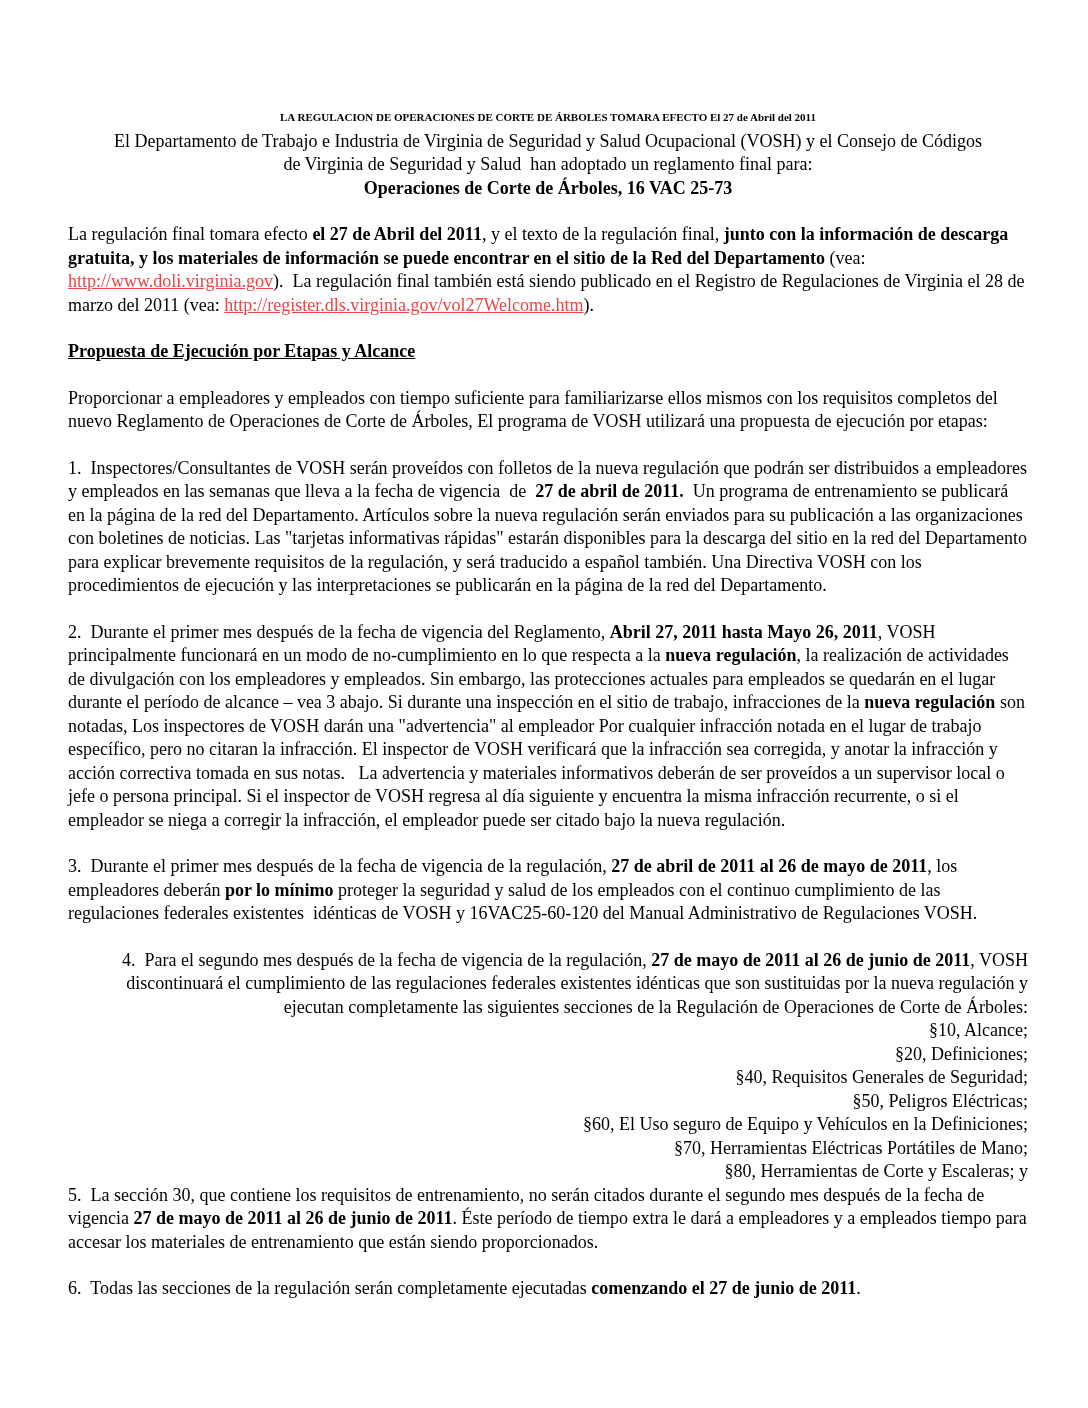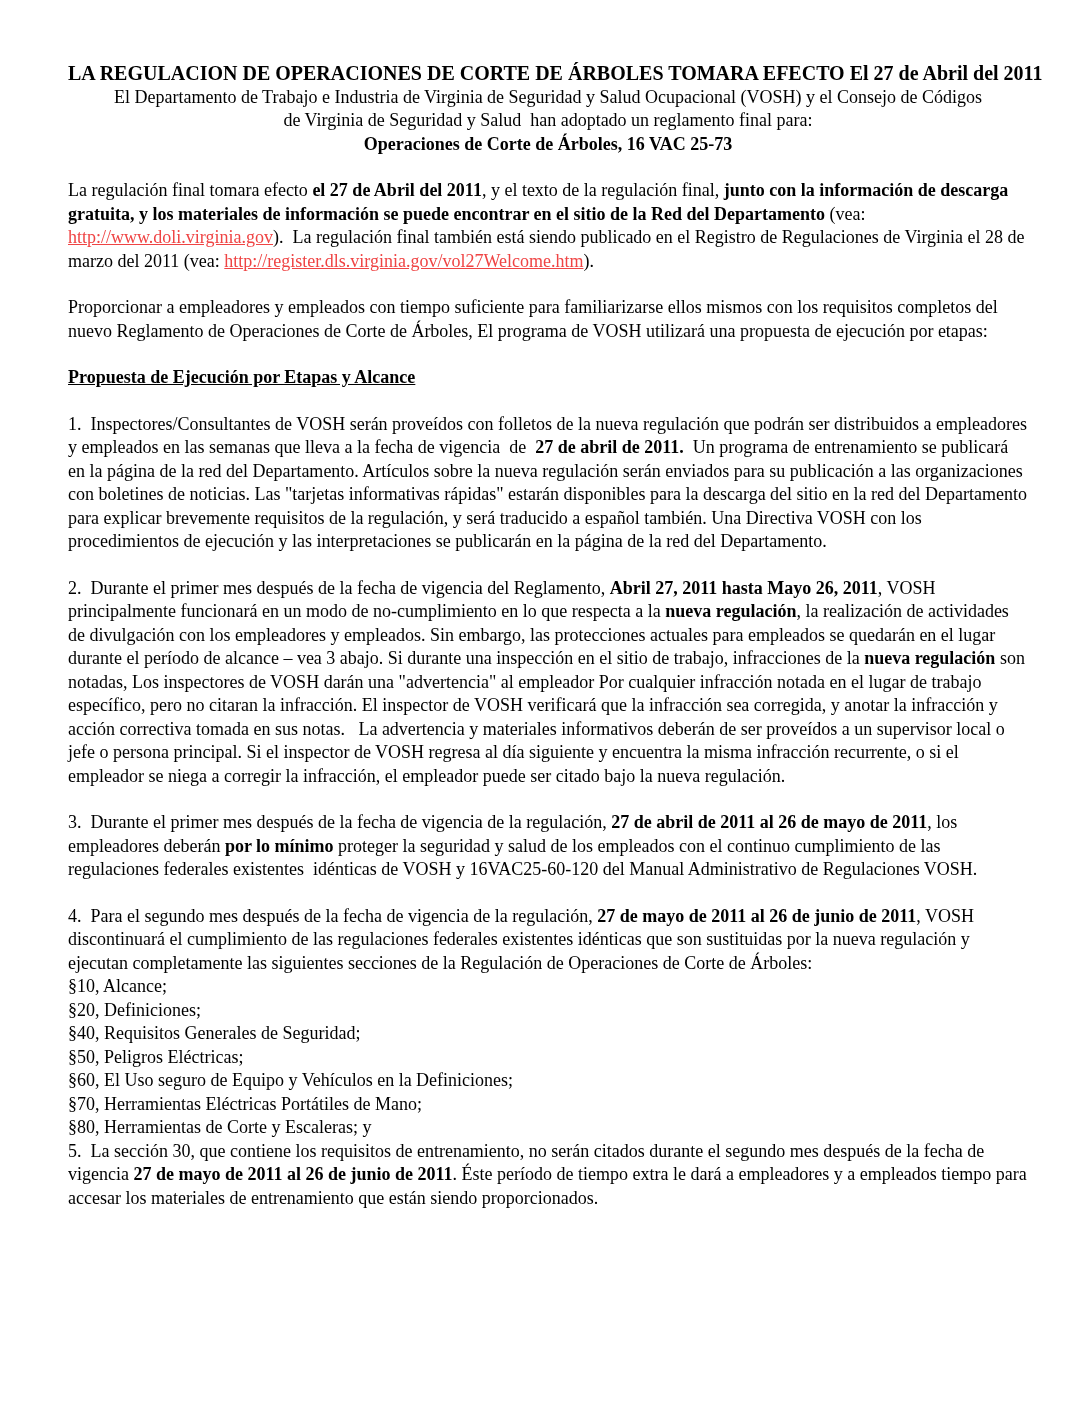--- a/index.html
+++ b/index.html
@@ -17,51 +17,52 @@
     overflow: hidden;
     font-family: "Liberation Serif", "DejaVu Serif", serif;
     font-size: 18px;
     line-height: 23.5px;
     color: #000000;
   }
   .block {
     margin: 0 0 23px 0;
     white-space: pre-wrap;
   }
-  .block.tight { margin: 0; }
+  .block.tight { margin: 0; text-align: right; }
   .block.center { text-align: center; }
   .block.nowrap { white-space: pre; }
-  .block.title-size { font-size: 20px; }
+  .block.title-size { font-size: 11px; margin-top: 44px; }
   span.b, a.b { font-weight: bold; }
   span.i, a.i { }
   span.u, a.u { text-decoration: underline; }
   a.link {
     color: #ef4444;
     text-decoration: underline;
     cursor: pointer;
   }
 </style>
 </head>
 <body>
 
 <div class="page">
   <div>
       <div class="block center tight nowrap title-size"><span class="b">LA REGULACION DE OPERACIONES DE CORTE DE ÁRBOLES TOMARA EFECTO El 27 de Abril del 2011</span></div>
       <div class="block center tight nowrap"><span>El Departamento de Trabajo e Industria de Virginia de Seguridad y Salud Ocupacional (VOSH) y el Consejo de Códigos</span></div>
       <div class="block center tight nowrap"><span>de Virginia de Seguridad y Salud  han adoptado un reglamento final para:</span></div>
       <div class="block center"><span class="b i">Operaciones de Corte de Árboles, 16 VAC 25-73</span></div>
       <div class="block"><span>La regulación final tomara efecto </span><span class="b">el 27 de Abril del 2011</span><span>, y el texto de la regulación final, </span><span class="b">junto con la información de descarga gratuita, y los materiales de información se puede encontrar en el sitio de la Red del Departamento</span><span> (vea: </span><a class="link">http://www.doli.virginia.gov</a><span>).  La regulación final también está siendo publicado en el Registro de Regulaciones de Virginia el 28 de marzo del 2011 (vea: </span><a class="link">http://register.dls.virginia.gov/vol27Welcome.htm</a><span>).</span></div>
+      <div class="block"><span class="b u">Propuesta de Ejecución por Etapas y Alcance</span></div>
       <div class="block"><span>Proporcionar a empleadores y empleados con tiempo suficiente para familiarizarse ellos mismos con los requisitos completos del nuevo Reglamento de Operaciones de Corte de Árboles, El programa de VOSH utilizará una propuesta de ejecución por etapas:</span></div>
-      <div class="block"><span class="b u">Propuesta de Ejecución por Etapas y Alcance</span></div>
       <div class="block"><span>1.  Inspectores/Consultantes de VOSH serán proveídos con folletos de la nueva regulación que podrán ser distribuidos a empleadores y empleados en las semanas que lleva a la fecha de vigencia  de  </span><span class="b">27 de abril de 2011.</span><span>  Un programa de entrenamiento se publicará en la página de la red del Departamento. Artículos sobre la nueva regulación serán enviados para su publicación a las organizaciones con boletines de noticias. Las "tarjetas informativas rápidas" estarán disponibles para la descarga del sitio en la red del Departamento para explicar brevemente requisitos de la regulación, y será traducido a español también. Una Directiva VOSH con los procedimientos de ejecución y las interpretaciones se publicarán en la página de la red del Departamento.</span></div>
       <div class="block"><span>2.  Durante el primer mes después de la fecha de vigencia del Reglamento, </span><span class="b">Abril 27, 2011 hasta Mayo 26, 2011</span><span>, VOSH principalmente funcionará en un modo de no-cumplimiento en lo que respecta a la </span><span class="b">nueva regulación</span><span>, la realización de actividades de divulgación con los empleadores y empleados. Sin embargo, las protecciones actuales para empleados se quedarán en el lugar durante el período de alcance – vea 3 abajo. Si durante una inspección en el sitio de trabajo, infracciones de la </span><span class="b">nueva regulación</span><span> son notadas, Los inspectores de VOSH darán una "advertencia" al empleador Por cualquier infracción notada en el lugar de trabajo específico, pero no citaran la infracción. El inspector de VOSH verificará que la infracción sea corregida, y anotar la infracción y acción correctiva tomada en sus notas.   La advertencia y materiales informativos deberán de ser proveídos a un supervisor local o jefe o persona principal. Si el inspector de VOSH regresa al día siguiente y encuentra la misma infracción recurrente, o si el empleador se niega a corregir la infracción, el empleador puede ser citado bajo la nueva regulación.</span></div>
       <div class="block"><span>3.  Durante el primer mes después de la fecha de vigencia de la regulación, </span><span class="b">27 de abril de 2011 al 26 de mayo de 2011</span><span>, los empleadores deberán </span><span class="b">por lo mínimo</span><span> proteger la seguridad y salud de los empleados con el continuo cumplimiento de las regulaciones federales existentes  idénticas de VOSH y 16VAC25-60-120 del Manual Administrativo de Regulaciones VOSH.</span></div>
       <div class="block tight"><span>4.  Para el segundo mes después de la fecha de vigencia de la regulación, </span><span class="b">27 de mayo de 2011 al 26 de junio de 2011</span><span>, VOSH discontinuará el cumplimiento de las regulaciones federales existentes idénticas que son sustituidas por la nueva regulación y ejecutan completamente las siguientes secciones de la Regulación de Operaciones de Corte de Árboles:</span></div>
       <div class="block tight"><span>§10, Alcance;</span></div>
       <div class="block tight"><span>§20, Definiciones;</span></div>
       <div class="block tight"><span>§40, Requisitos Generales de Seguridad;</span></div>
       <div class="block tight"><span>§50, Peligros Eléctricas;</span></div>
       <div class="block tight"><span>§60, El Uso seguro de Equipo y Vehículos en la Definiciones;</span></div>
       <div class="block tight"><span>§70, Herramientas Eléctricas Portátiles de Mano;</span></div>
       <div class="block tight"><span>§80, Herramientas de Corte y Escaleras; y</span></div>
       <div class="block"><span>5.  La sección 30, que contiene los requisitos de entrenamiento, no serán citados durante el segundo mes después de la fecha de vigencia </span><span class="b">27 de mayo de 2011 al 26 de junio de 2011</span><span>. Éste período de tiempo extra le dará a empleadores y a empleados tiempo para accesar los materiales de entrenamiento que están siendo proporcionados.</span></div>
+      <div class="block"><span>6.  Todas las secciones de la regulación serán completamente ejecutadas </span><span class="b">comenzando el 27 de junio de 2011</span><span>.</span></div>
     </div>
 </div>
 
 </body></html>

